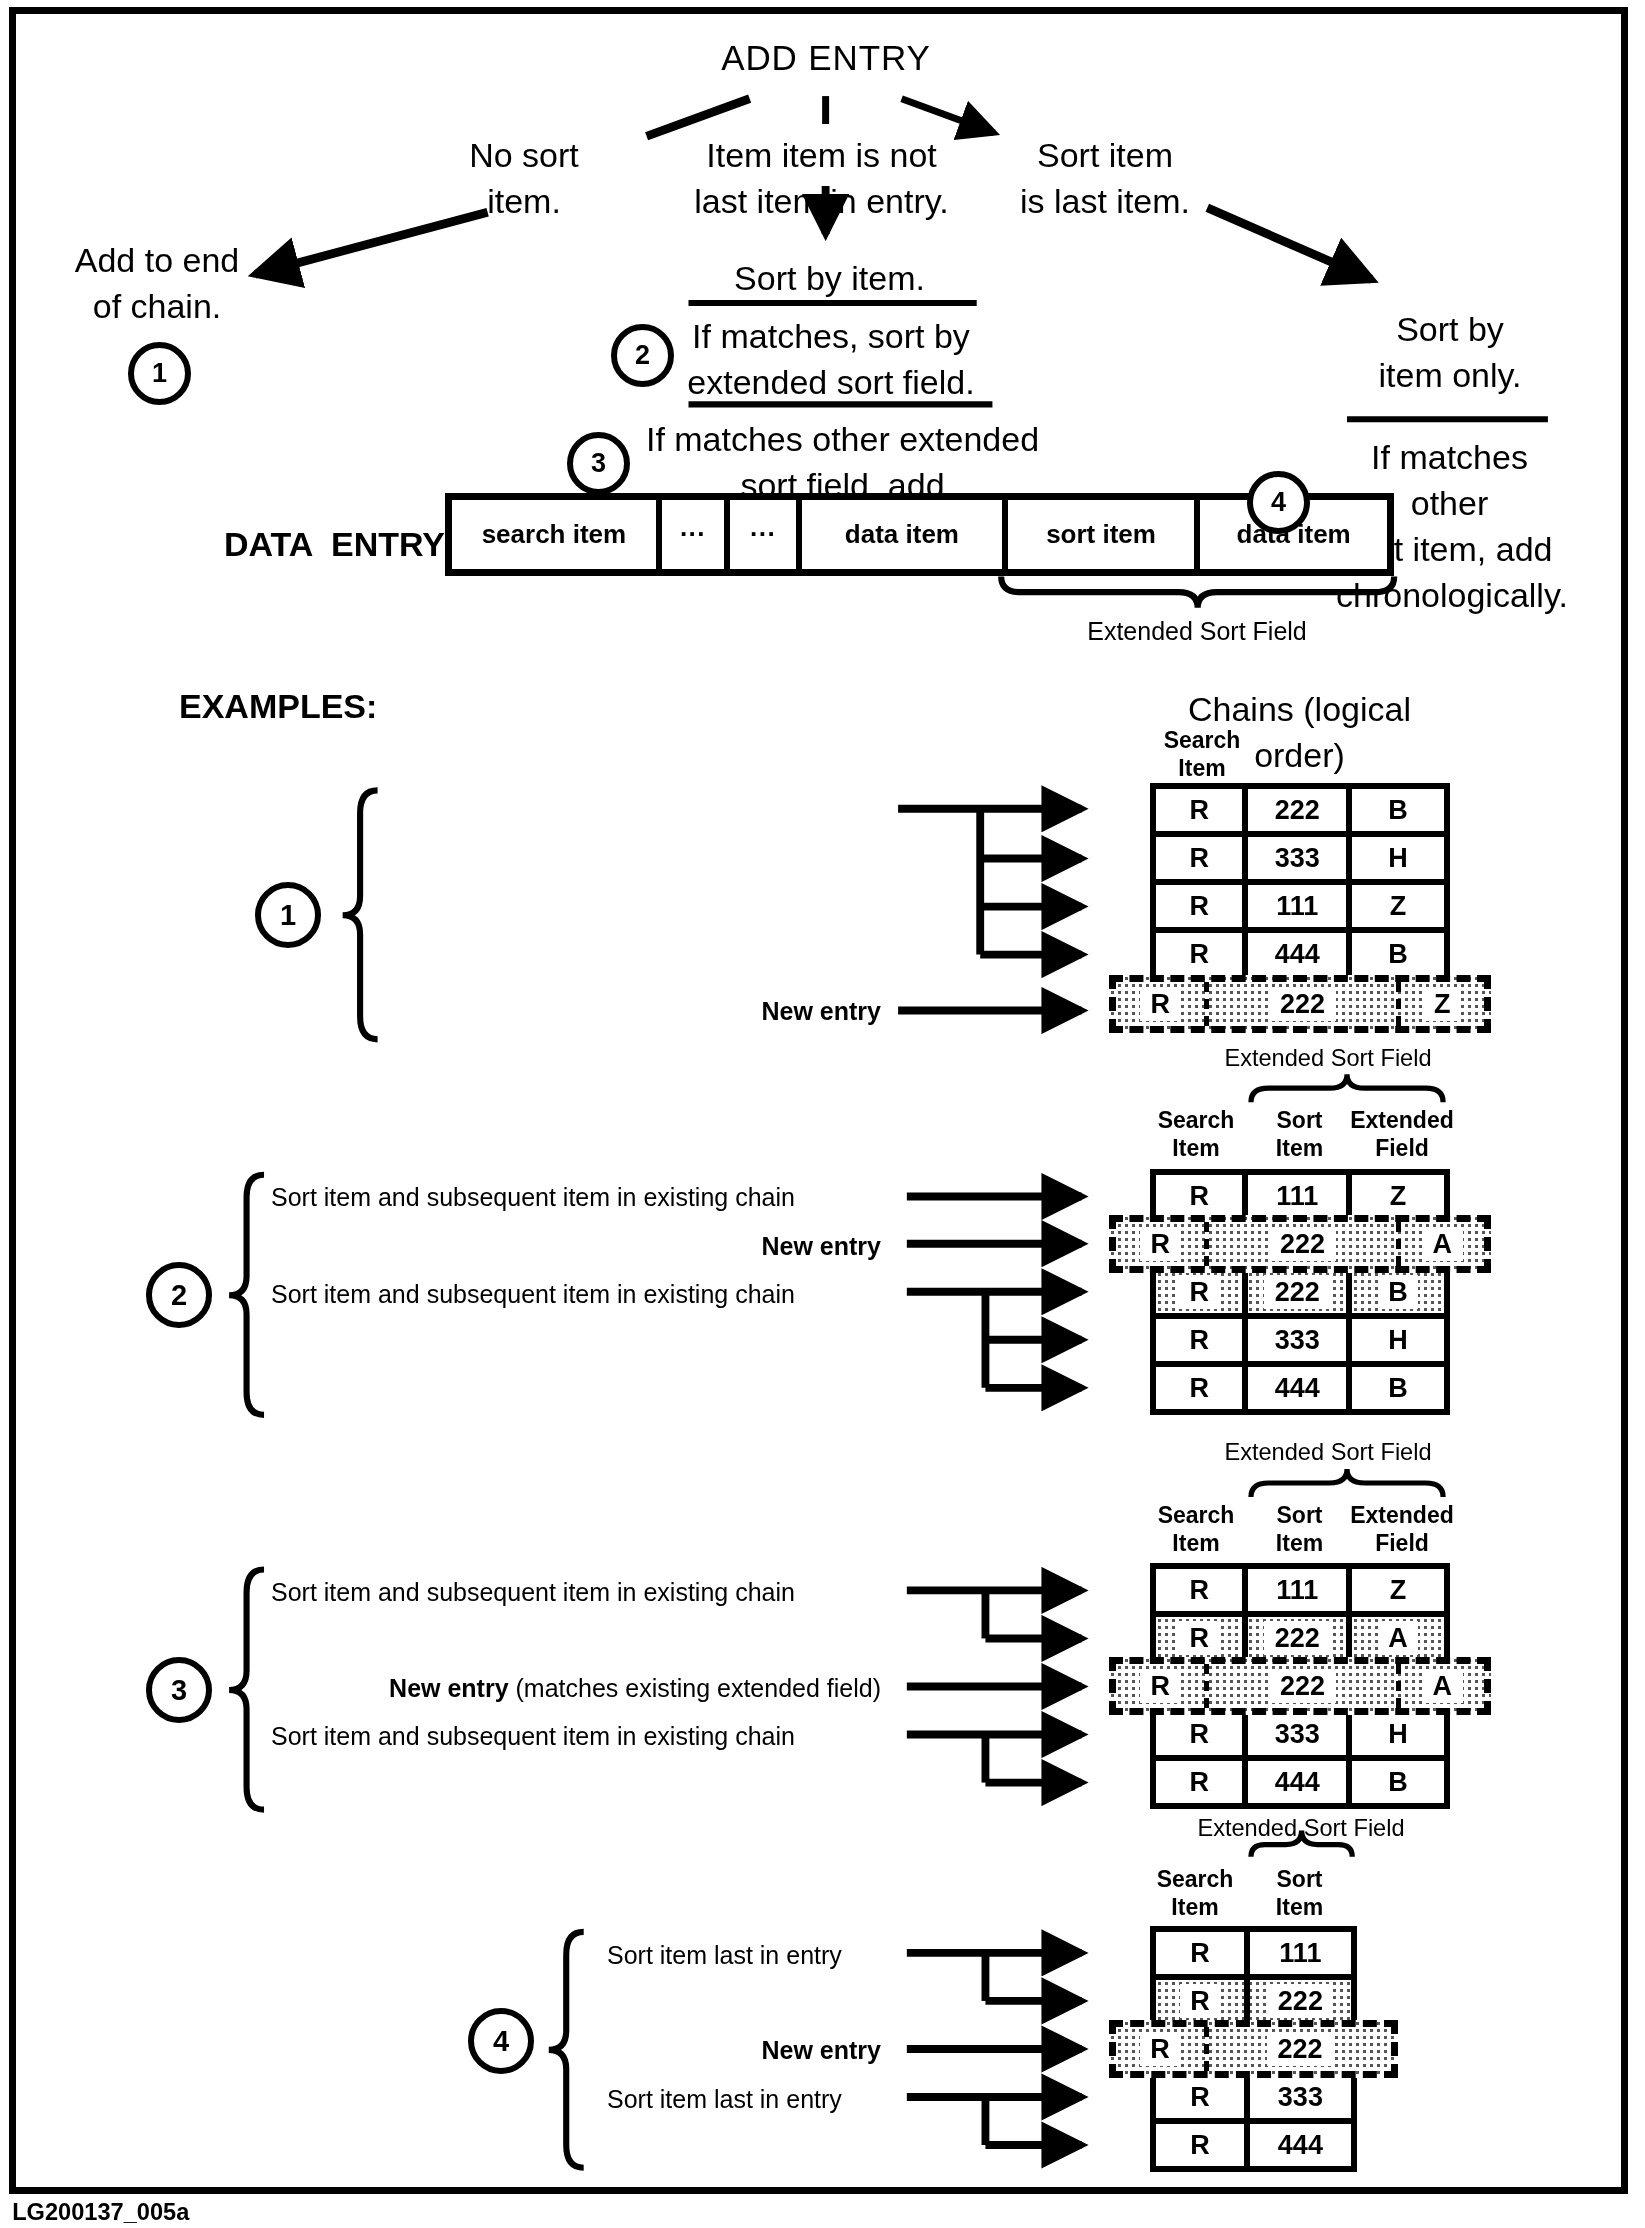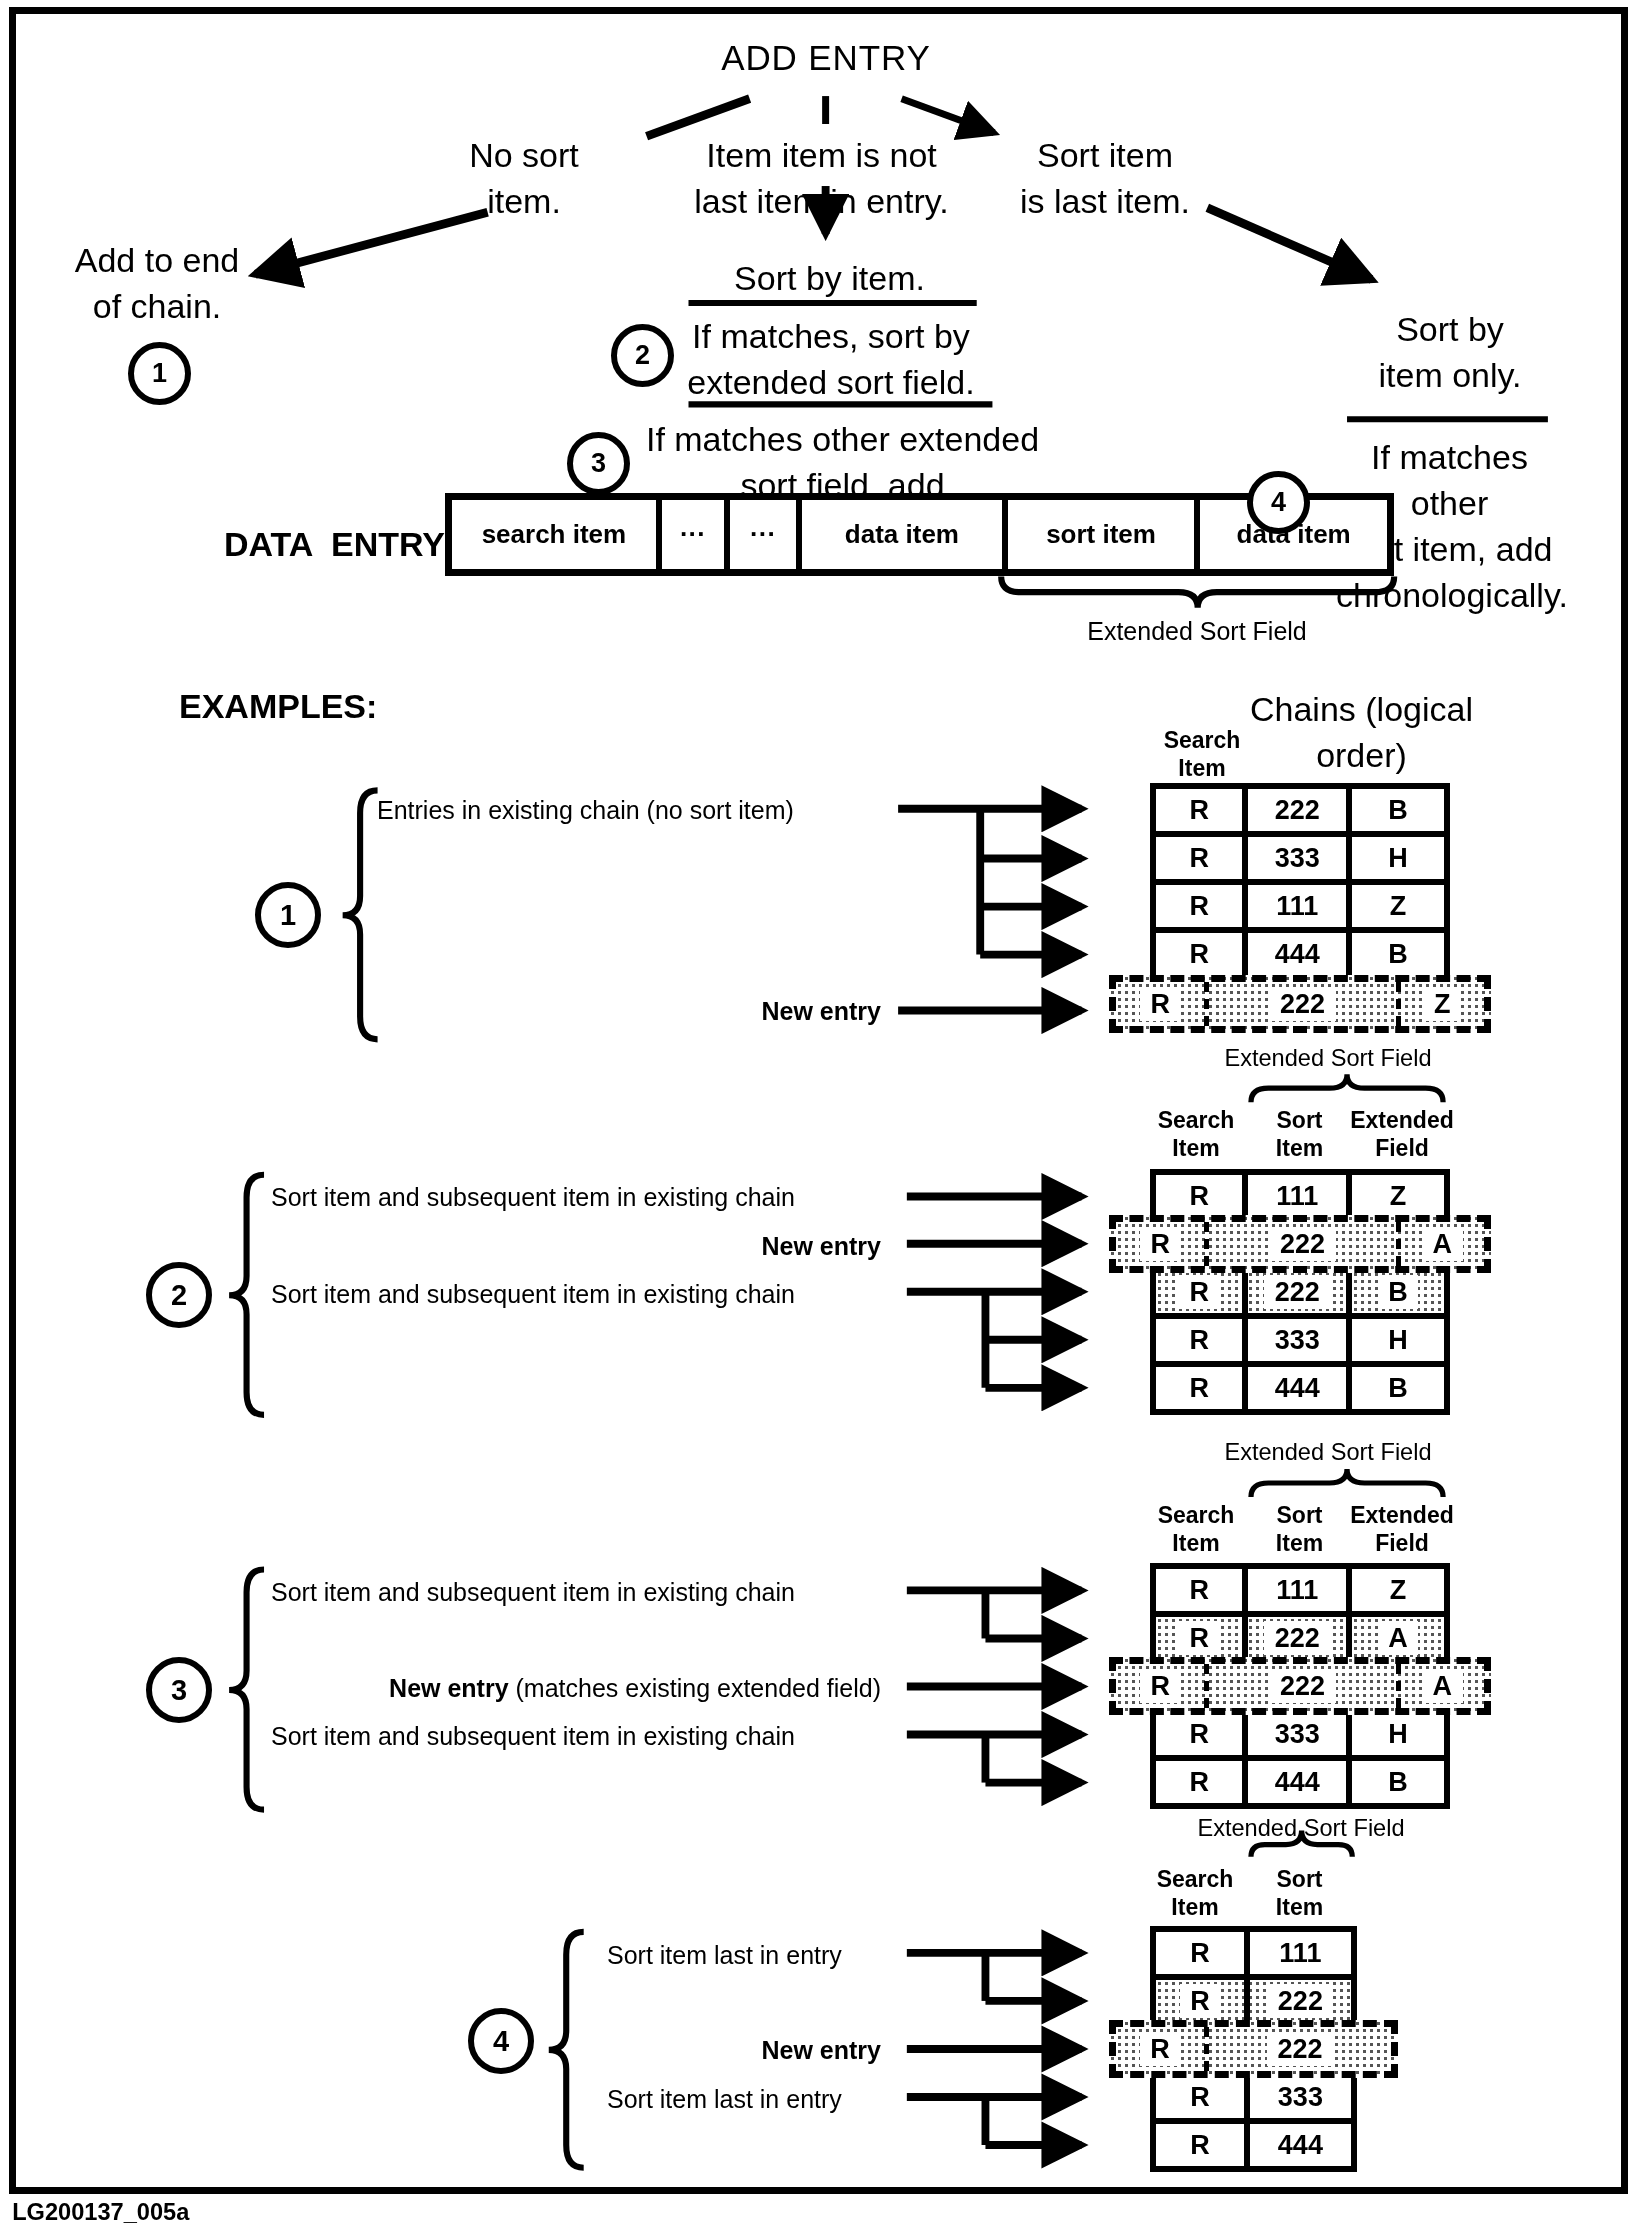--- a/index.html
+++ b/index.html
@@ -150,25 +150,24 @@
     <div class="decell" style="width:21.8%">search item</div>
     <div class="decell" style="width:7.3%">···</div>
     <div class="decell" style="width:7.7%">···</div>
     <div class="decell" style="width:22%">data item</div>
     <div class="decell" style="width:20.6%">sort item</div>
     <div class="decell" style="width:20.6%">data item</div>
   </div>
   <div class="esf" style="left:1066px;top:617px;width:262px;font-size:25px">Extended Sort Field</div>
 
   <div class="abs txt t30 bold" style="left:179px;top:684px">EXAMPLES:</div>
-  <div class="abs txt t30 ctr" style="left:1213px;top:687px;width:297px">Chains (logical order)</div>
+  <div class="abs txt t30 ctr" style="left:1151px;top:687px;width:297px">Chains (logical order)</div>
 
   <div class="colhdr" style="left:1141px;top:727px;width:122px">Search
 Item</div>
-  <div class="exlabel" style="left:377px;top:796px;width:515px">Entries in existing chain (no sort item)</div>
   <div class="exlabel bold rgt" style="left:706px;top:997px;width:175px">New entry</div>
   <div class="circle circ-l" style="left:255px;top:882px">1</div>
   <div class="twrap cols3" style="left:1150px;top:783px;width:300px;height:255px">
     <div class="trow" style="top:0">
       <div class="tc">
           <span>R</span>
         </div>
       <div class="tc">
           <span>222</span>
         </div>

